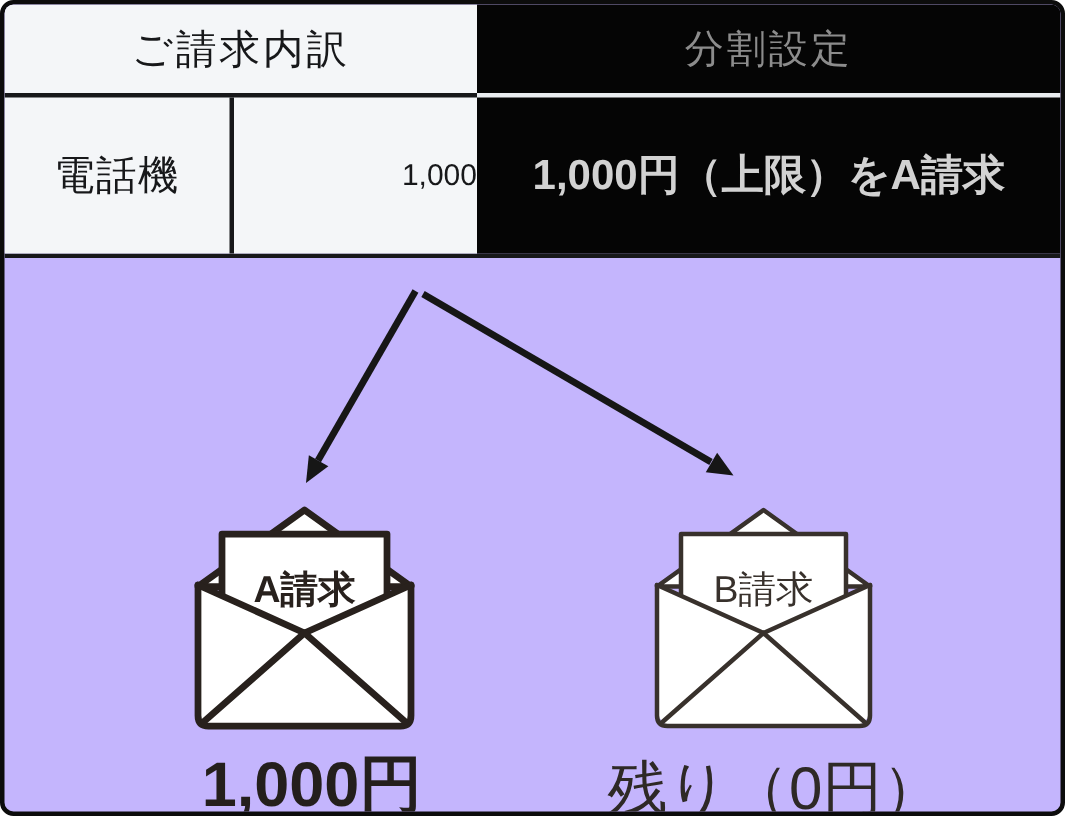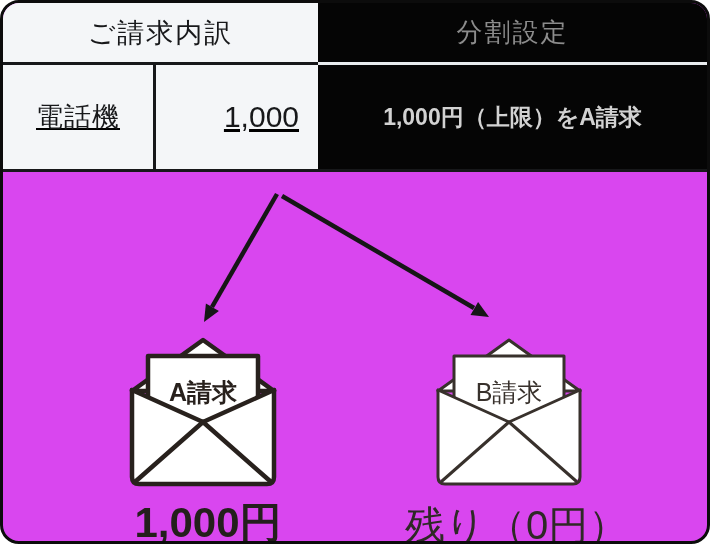--- a/index.html
+++ b/index.html
@@ -7,50 +7,50 @@
     --panel_bg:#050505; --panel_divider:#e9ecef; --panel_header_text:#8c8c8c;
     --panel_body_text:#d2d2d2; --arrow_ink:#161616; --envelope_ink:#28211d; --envelope_b_ink:#38312c;
   }
   *{margin:0;padding:0;box-sizing:border-box;}
   body{
     background:#ffffff;
     font-family:"Liberation Sans","DejaVu Sans",sans-serif;
     width:710px;height:544px;overflow:hidden;
   }
   .frame{
-    position:relative;width:710px;height:544px;background:#d946ef;
-    border:3px solid var(--frame_border);border-radius:19px;overflow:hidden;
+    position:relative;width:710px;height:544px;background:#c4b5fd;
+    border:3px solid var(--frame_border);border-radius:9px;overflow:hidden;
   }
   
   .table{display:flex;height:169px;border-bottom:3px solid var(--line_ink);}
   .t-left{width:315px;display:flex;flex-direction:column;background:var(--cell_bg);}
   .left-header{
     height:62px;border-bottom:3px solid var(--line_ink);
     display:flex;align-items:center;justify-content:center;
     font-size:27px;color:var(--ink);letter-spacing:2px;
   }
-  .t-row{flex:1;display:flex;text-decoration:underline;}
+  .t-row{flex:1;display:flex;}
   .item-cell{
     width:153px;border-right:3px solid var(--line_ink);
     display:flex;flex-direction:column;align-items:center;justify-content:center;
     font-size:27px;line-height:40px;color:var(--ink);letter-spacing:1px;
   }
   .value-cell{
     flex:1;display:flex;align-items:center;justify-content:flex-end;
-    padding-right:19px;font-size:30px;color:var(--ink);
+    font-size:20px;color:var(--ink);
   }
   .t-right{flex:1;background:var(--panel_bg);display:flex;flex-direction:column;text-align:right;}
   .panel-header{
     height:62px;border-bottom:3px solid var(--panel_divider);
     display:flex;align-items:center;justify-content:center;
     font-size:26px;color:var(--panel_header_text);letter-spacing:2px;
   }
   .panel-body{
     flex:1;display:flex;flex-direction:column;align-items:center;justify-content:center;
-    font-size:23px;font-weight:700;line-height:40px;color:var(--panel_body_text);
+    font-size:28px;font-weight:700;line-height:40px;color:var(--panel_body_text);
   }
   
   .arrows{position:absolute;left:0;top:0;width:704px;height:538px;pointer-events:none;}
   .arrows .shaft{stroke:var(--arrow_ink);stroke-width:4.5;fill:none;}
   .arrows .head{fill:var(--arrow_ink);stroke:none;}
   .env{position:absolute;width:150px;height:155px;}
   .env-a{left:125px;top:333px;}
   .env-b{left:431px;top:333px;}
   .env .st{fill:none;stroke:var(--envelope_ink);stroke-linecap:round;stroke-linejoin:round;}
   .env .wh{fill:#ffffff;stroke:var(--envelope_ink);stroke-linejoin:round;}

